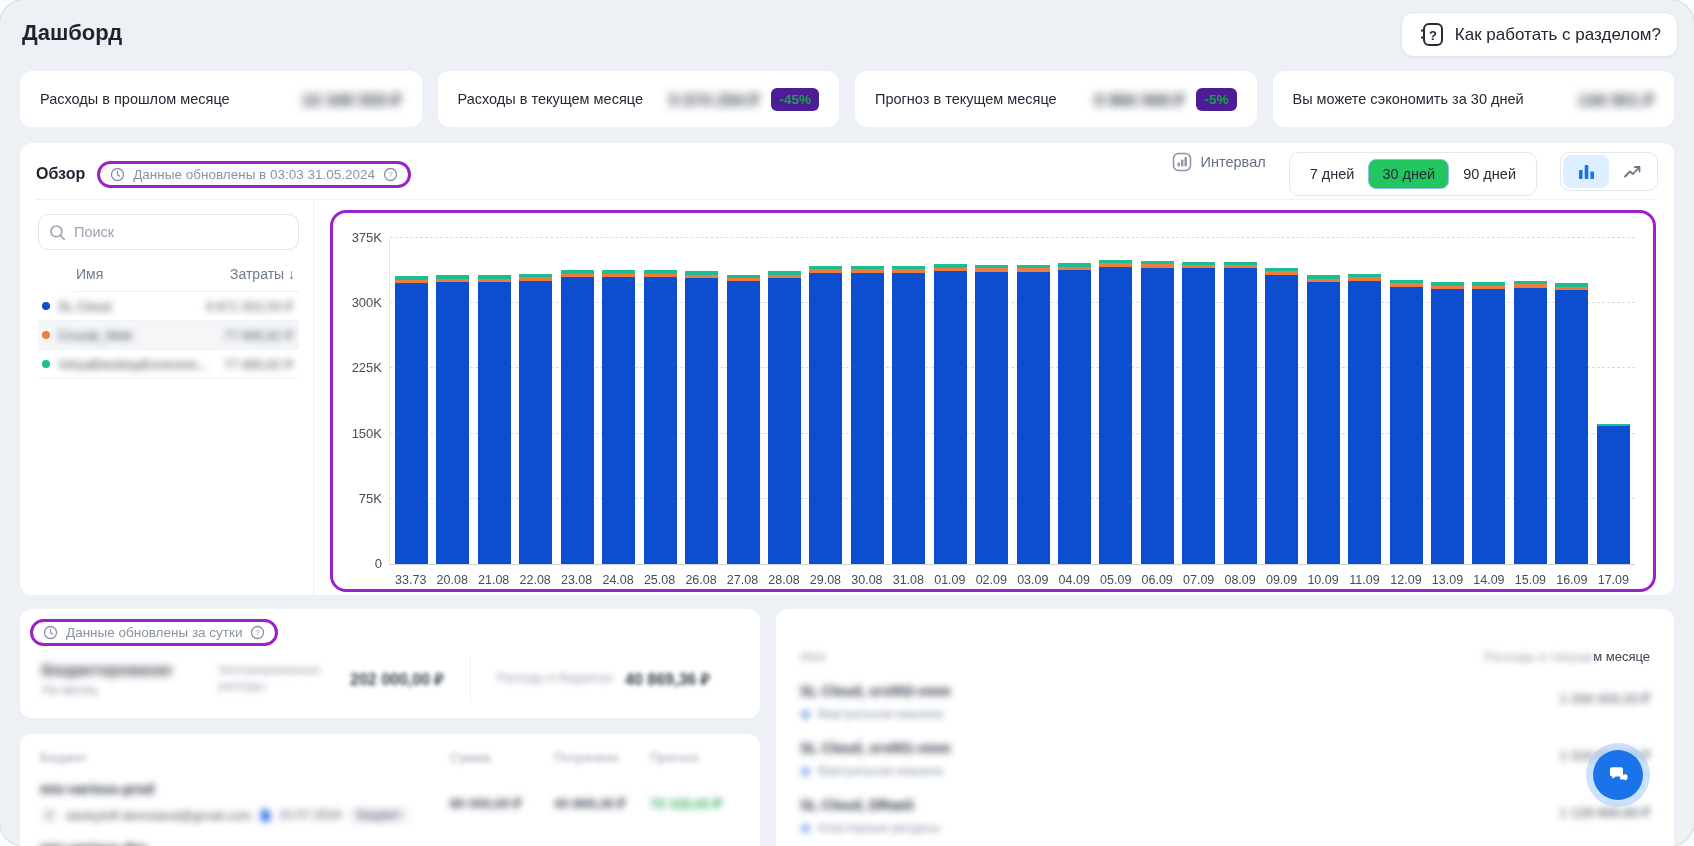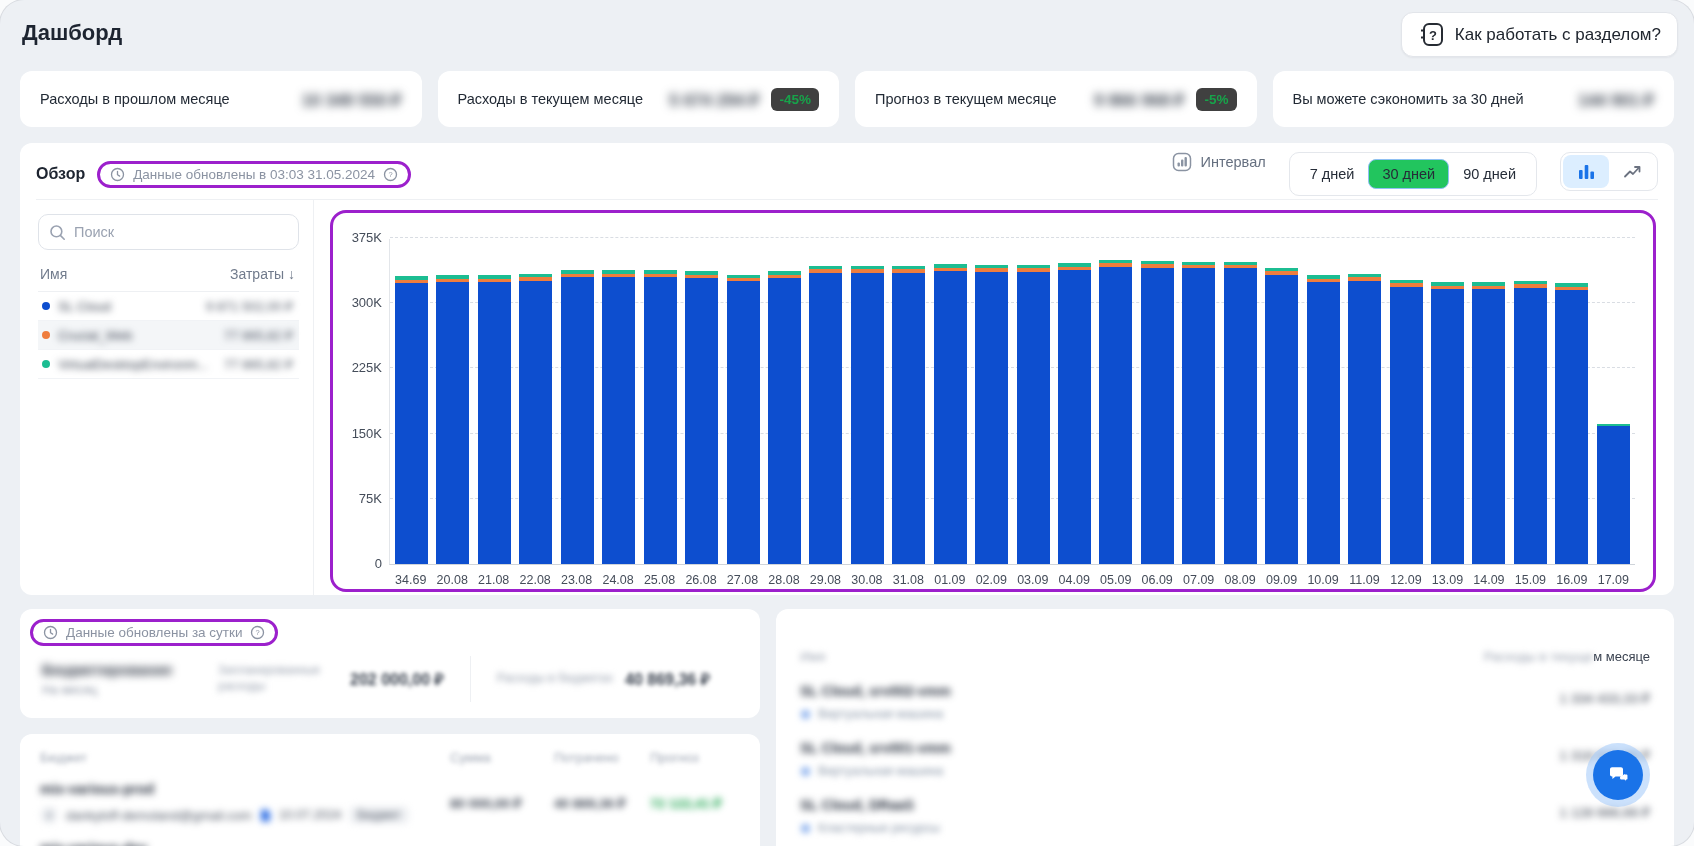--- a/index.html
+++ b/index.html
@@ -13,21 +13,21 @@
   .help-btn { display:flex; gap:10px; align-items:center; background:#fff; border:1px solid #e2e5ea;
     border-radius:12px; height:45px; padding:0 16px; font-size:17px; color:#20262f; cursor:pointer;
     box-shadow:0 1px 2px rgba(16,24,40,.05); }
 
   
   .stats { display:grid; grid-template-columns:repeat(4,1fr); gap:16px; margin:14px 20px 0; }
   .stat-card { background:#fff; border-radius:12px; height:56px; display:flex; align-items:center;
     padding:0 20px; }
   .stat-label { font-size:14.5px; color:#222a35; }
   .stat-value { margin-left:auto; font-weight:bold; font-size:17px; color:#39414e; filter:blur(5px); white-space:nowrap; }
-  .stat-badge { margin-left:12px; background:#404040; color:#17a34a; font-size:13.5px; font-weight:bold;
+  .stat-badge { margin-left:12px; background:#4c1d95; color:#17a34a; font-size:13.5px; font-weight:bold;
     border-radius:6px; padding:4px 8px; }
 
   
   .overview { margin:16px 20px 0; background:#fff; border-radius:12px; padding:10px 16px 0; height:452px; }
   .ov-header { display:flex; align-items:center; height:42px; }
   .ov-title { font-size:16px; font-weight:bold; color:#1d2430; }
   .note-pill { margin-left:12px; display:inline-flex; align-items:center; gap:8px;
     border:3px solid #9c20cc; border-radius:18px; padding:3px 10px; color:#8b93a2; font-size:13.5px; }
   .ov-right { margin-left:auto; display:flex; align-items:flex-start; gap:23px; }
   .interval-wrap { display:flex; align-items:center; gap:9px; color:#667080; font-size:14.5px; }
@@ -41,21 +41,21 @@
   .view-btn.sel { background:#dceeff; }
 
   .ov-body { display:flex; border-top:1px solid #eef0f3; margin-top:4px; }
   .left-panel { width:278px; padding:14px 14px 0 2px; border-right:1px solid #eef0f3; height:396px; }
   .search-box { height:36px; border:1px solid #dfe3e9; border-radius:10px; display:flex;
     align-items:center; padding:0 10px; gap:8px; background:#fff; }
   .search-input { border:none; outline:none; font-size:14.5px; color:#3c4452; width:100%;
     font-family:inherit; background:transparent; }
   .search-input::placeholder { color:#9aa2b1; }
   .tbl-head { margin-top:16px; display:flex; justify-content:space-between; color:#717b8c;
-    font-size:14px; padding:0 4px 9px 2px; border-bottom:1px solid #eef0f3; }
+    font-size:14px; padding:0 4px 9px 2px; border-bottom:1px solid #eef0f3;margin-left:36px; }
   .sort-header { cursor:pointer; }
   .t-row { height:29px; display:flex; align-items:center; border-bottom:1px solid #f1f3f6;
     padding:0 6px 0 4px; cursor:pointer; }
   .t-row.hl { background:#f4f6f8; }
   .dot { width:8px; height:8px; border-radius:50%; margin-right:8px; flex:none; }
   .t-name { font-size:13px; color:#3c4452; filter:blur(3.5px); white-space:nowrap; overflow:hidden; }
   .t-val { margin-left:auto; font-size:13px; color:#4a5260; filter:blur(3.5px); white-space:nowrap; }
 
   
   .chart-outer { flex:1; margin:10px 2px 0 16px; border:3px solid #9c20cc; border-radius:16px;
@@ -407,21 +407,21 @@
                 <div class="seg" style="background: rgb(13, 78, 207); height: 273.84px;"></div>
               </div>
               <div class="bar">
                 <div class="seg" style="background: rgb(28, 189, 146); height: 1.73867px;"></div>
                 <div class="seg" style="background: rgb(239, 125, 61); height: 0px;"></div>
                 <div class="seg" style="background: rgb(13, 78, 207); height: 138.224px;"></div>
               </div>
             </div>
           </div>
         <div class="xrow" id="x-labels">
-            <span class="xlab">34.69</span>
+            <span class="xlab">33.73</span>
             <span class="xlab">20.08</span>
             <span class="xlab">21.08</span>
             <span class="xlab">22.08</span>
             <span class="xlab">23.08</span>
             <span class="xlab">24.08</span>
             <span class="xlab">25.08</span>
             <span class="xlab">26.08</span>
             <span class="xlab">27.08</span>
             <span class="xlab">28.08</span>
             <span class="xlab">29.08</span>

